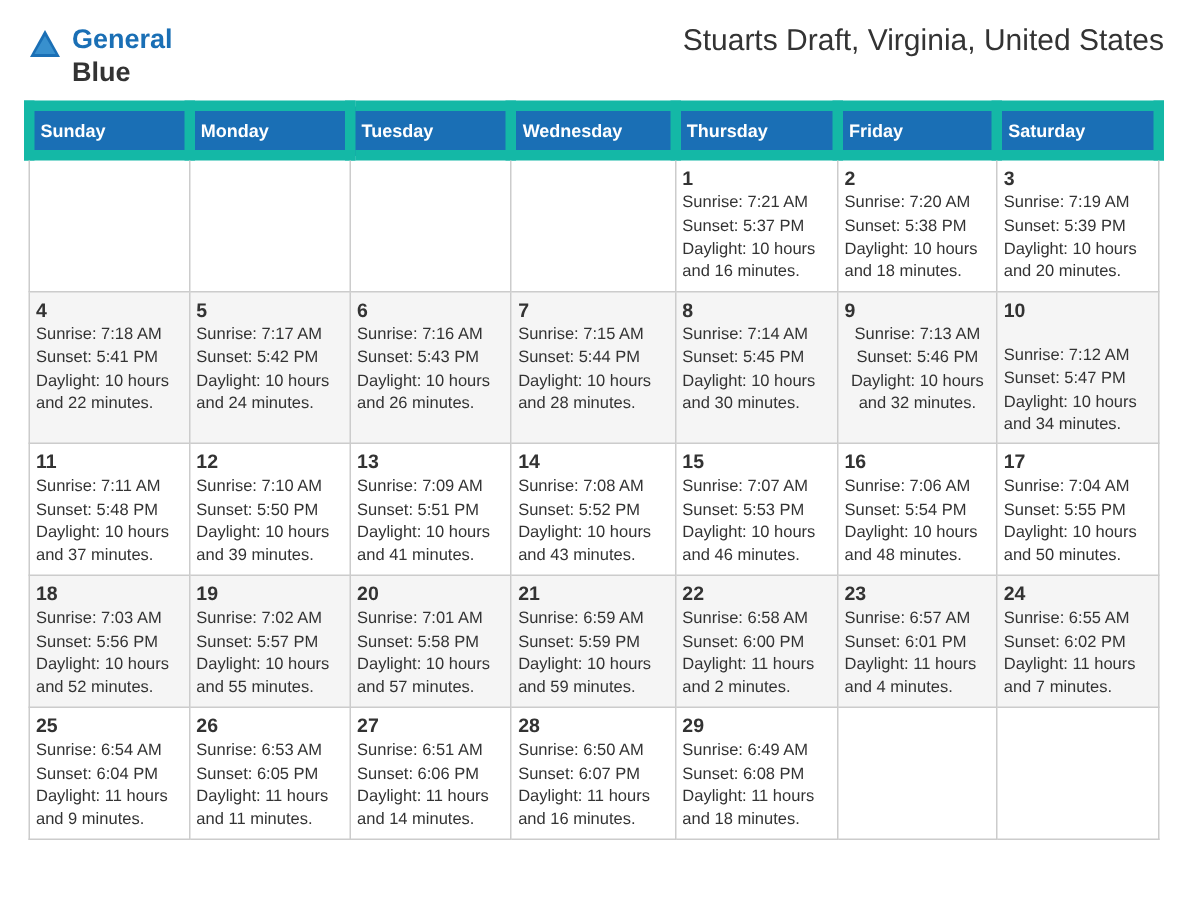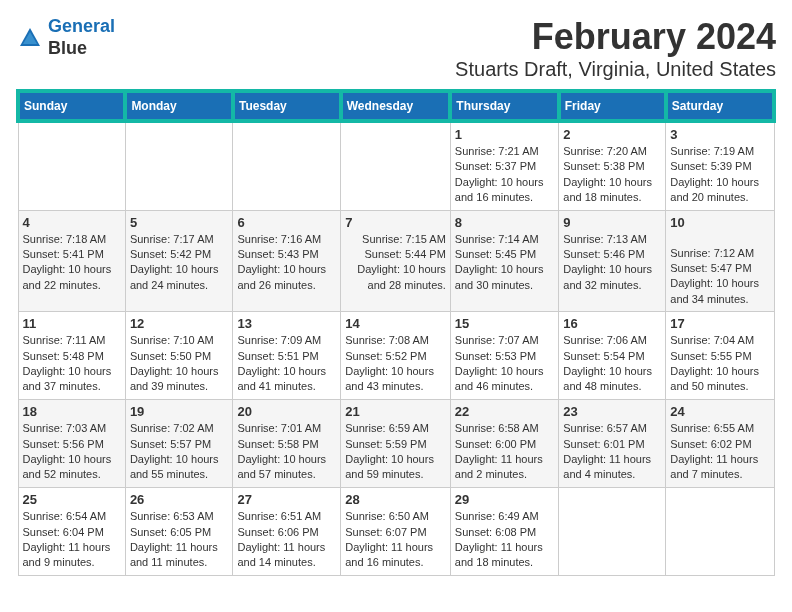--- a/index.html
+++ b/index.html
@@ -11,21 +11,21 @@
       padding: 16px;
     }
     .header-area {
       display: flex;
       justify-content: space-between;
       align-items: flex-start;
       margin-bottom: 8px;
     }
     .logo {
       display: flex;
-      align-items: center;
+      align-items: flex-start;
     }
     .logo-text {
       font-size: 18px;
       font-weight: bold;
       color: #333;
       line-height: 1.2;
     }
     .logo-blue { color: #1a6fb5; }
     .logo-icon {
       width: 28px;
@@ -48,21 +48,21 @@
       width: 100%;
       border-collapse: collapse;
       font-size: 11px;
     }
     .calendar-table th {
       background: #1a6fb5;
       color: #fff;
       padding: 6px 4px;
       text-align: left;
       font-size: 12px;
-      border: 4px solid #14b8a6;
+      border: 7px solid #14b8a6;
     }
     .calendar-table td {
       border: 1px solid #ccc;
       vertical-align: top;
       padding: 4px;
       height: 88px;
       width: 113px;
     }
     .day-number {
       font-weight: bold;
@@ -91,21 +91,20 @@
     <svg class="logo-icon" viewBox="0 0 28 28">
       <polygon points="14,4 24,22 4,22" fill="#1a6fb5"></polygon>
       <polygon points="14,8 21,20 7,20" fill="#4da6e0" opacity="0.6"></polygon>
     </svg>
     <div>
       <div class="logo-text"><span class="logo-blue">General</span></div>
       <div class="logo-text">Blue</div>
     </div>
   </div>
   <div class="title-area">
-    <div class="month-title">February 2024</div>
     <div class="location-title">Stuarts Draft, Virginia, United States</div>
   </div>
 </div>
 
 <table class="calendar-table">
   <thead>
     <tr>
       <th>Sunday</th>
       <th>Monday</th>
       <th>Tuesday</th>
@@ -160,35 +159,35 @@
         </td>
         <td>
           <span class="day-number">6</span>
           <div class="day-info" style="white-space: pre-line;">Sunrise: 7:16 AM
 Sunset: 5:43 PM
 Daylight: 10 hours
 and 26 minutes.</div>
         </td>
         <td>
           <span class="day-number">7</span>
-          <div class="day-info" style="white-space: pre-line; text-align: right;">Sunrise: 7:15 AM
+          <div class="day-info" style="white-space: pre-line;">Sunrise: 7:15 AM
 Sunset: 5:44 PM
 Daylight: 10 hours
 and 28 minutes.</div>
         </td>
         <td>
           <span class="day-number">8</span>
           <div class="day-info" style="white-space: pre-line;">Sunrise: 7:14 AM
 Sunset: 5:45 PM
 Daylight: 10 hours
 and 30 minutes.</div>
         </td>
         <td>
           <span class="day-number">9</span>
-          <div class="day-info" style="white-space: pre-line;">Sunrise: 7:13 AM
+          <div class="day-info" style="white-space: pre-line; text-align: center;">Sunrise: 7:13 AM
 Sunset: 5:46 PM
 Daylight: 10 hours
 and 32 minutes.</div>
         </td>
         <td>
           <span class="day-number">10</span>
           <div class="day-info" style="white-space: pre-line; margin-top: 16px;">Sunrise: 7:12 AM
 Sunset: 5:47 PM
 Daylight: 10 hours
 and 34 minutes.</div>

